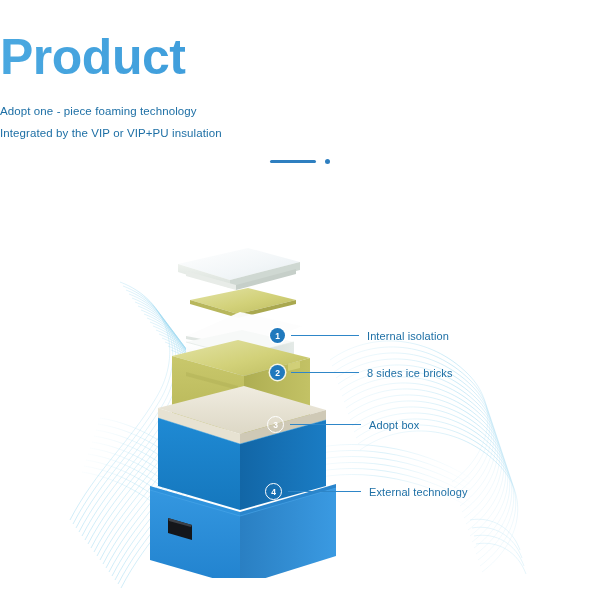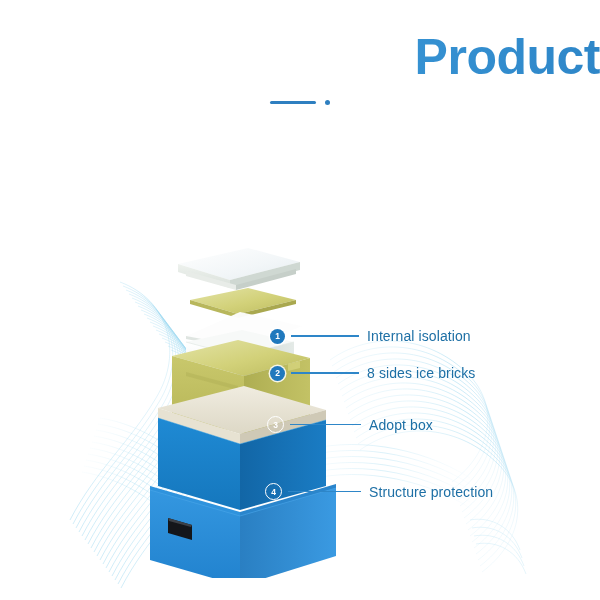--- a/index.html
+++ b/index.html
@@ -21,21 +21,21 @@
     height: 600px;
     background: #ffffff;
   }
 
   
   .header {
     position: absolute;
     left: 0;
     top: 30px;
     width: 600px;
-    text-align: right;
+    text-align: left;
   }
   .title-line {
     font-size: 50px;
     font-weight: bold;
     line-height: 1.08;
     letter-spacing: -0.5px;
     background: linear-gradient(95deg, #4aa8e0 0%, #3b9ada 45%, #2e86c8 100%);
     -webkit-background-clip: text;
     background-clip: text;
     color: transparent;
@@ -115,21 +115,21 @@
     color: #ffffff;
     border: 1.2px solid #ffffff;
   }
   .leader {
     height: 1.2px;
     background: #2e86c8;
     margin-left: 6px;
     margin-right: 8px;
   }
   .callout-label {
-    font-size: 14px;
+    font-size: 11px;
     color: #1d6fa5;
     white-space: nowrap;
     letter-spacing: .1px;
   }
 </style>
 </head>
 <body>
 
 <div id="page">
 
@@ -213,20 +213,22 @@
       <path d="M470,520 C492,516 512,528 520,550"></path>
       <path d="M472,528 C494,524 514,536 522,558"></path>
       <path d="M474,536 C496,532 516,544 524,566"></path>
       <path d="M476,544 C498,540 518,552 526,574"></path>
     </g>
   </svg>
 
   <div class="header">
     <div class="title-line l1">Product</div>
     <div class="subtitle">
+      <div>Adopt one - piece foaming technology</div>
+      <div>Integrated by the VIP or VIP+PU insulation</div>
     </div>
     <div class="divider-wrap">
       <div class="divider-bar"></div>
       <div class="divider-dot"></div>
     </div>
   </div>
 
   <div class="stage">
     <svg width="600" height="340" viewBox="0 0 600 340">
       <defs>
@@ -374,18 +376,18 @@
 
     <div class="callout" style="left:267px; top:416px;">
       <div class="badge outline">3</div>
       <div class="leader" style="width:71px;"></div>
       <div class="callout-label">Adopt box</div>
     </div>
 
     <div class="callout" style="left:265px; top:483px;">
       <div class="badge outline">4</div>
       <div class="leader" style="width:73px;"></div>
-      <div class="callout-label">Structure protection</div>
+      <div class="callout-label">External technology</div>
     </div>
 
   </div>
 
 </div>
 
 </body></html>

